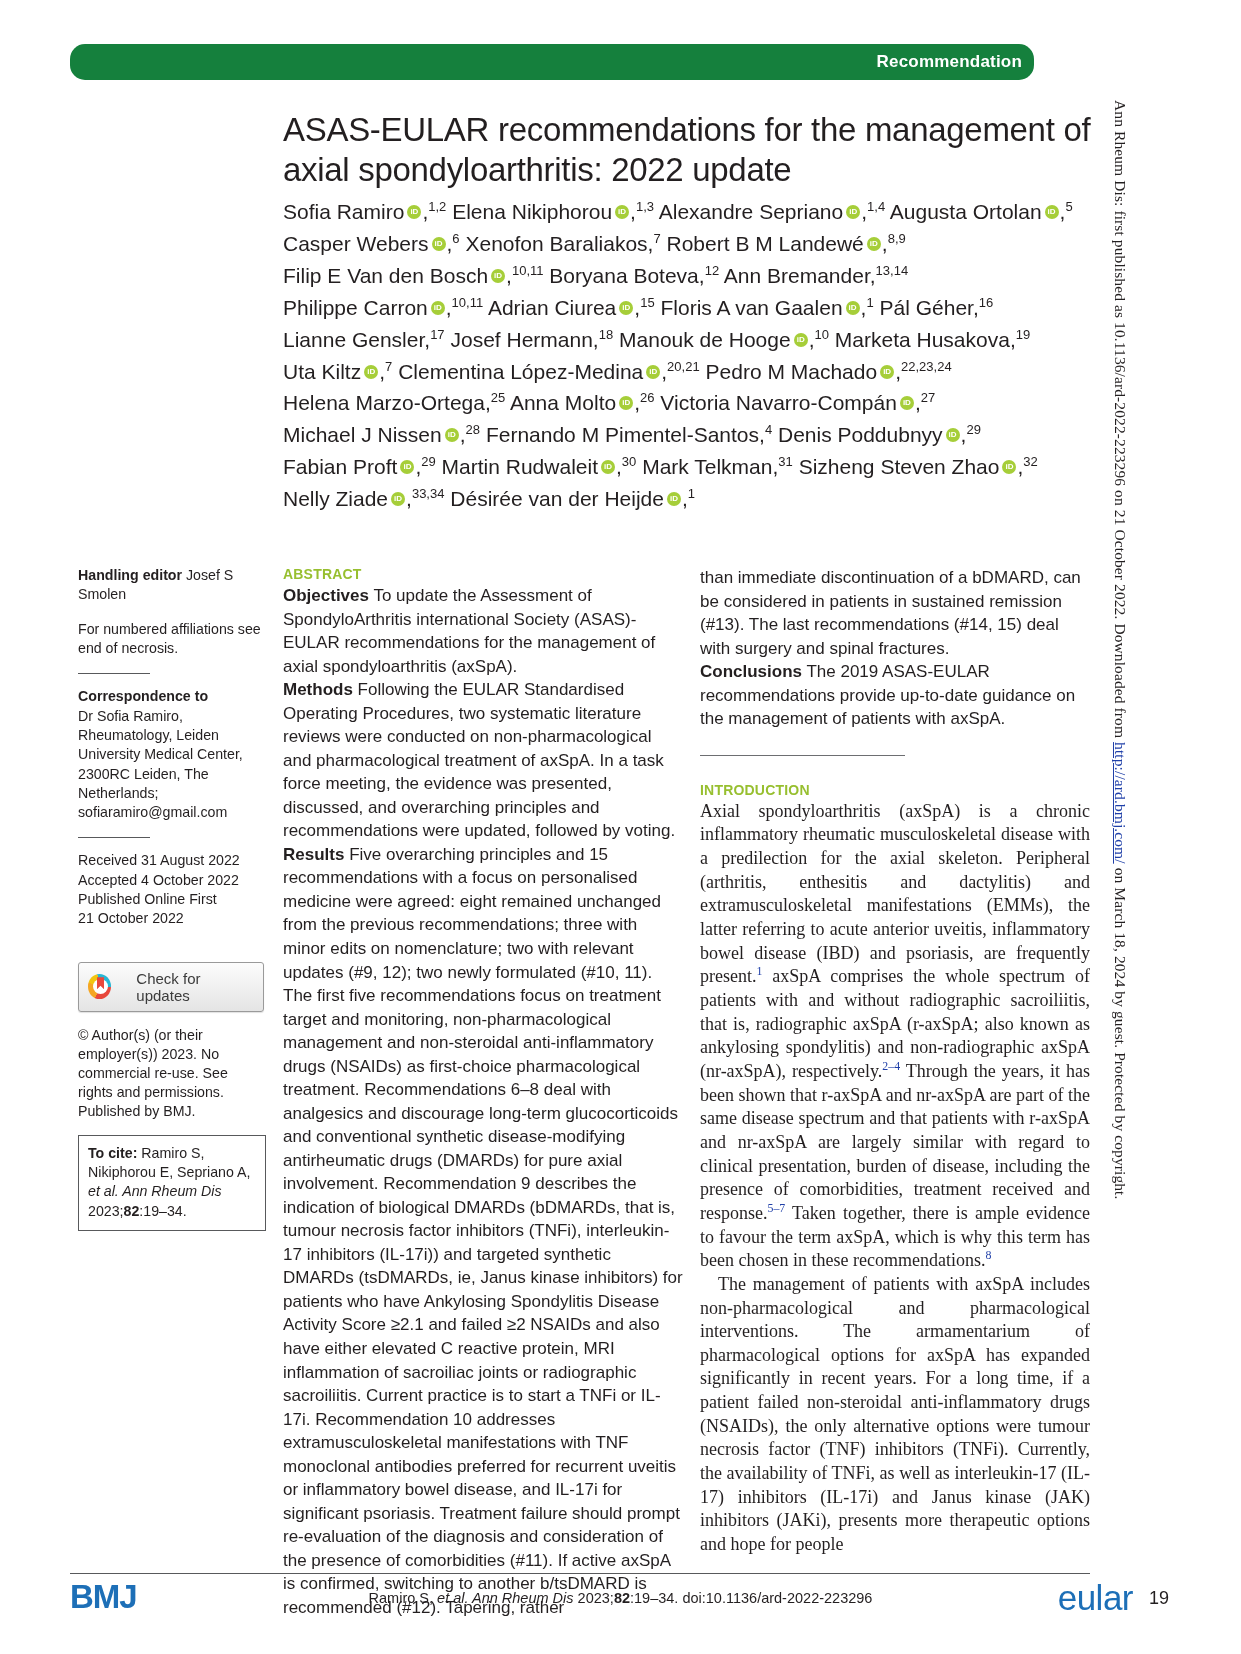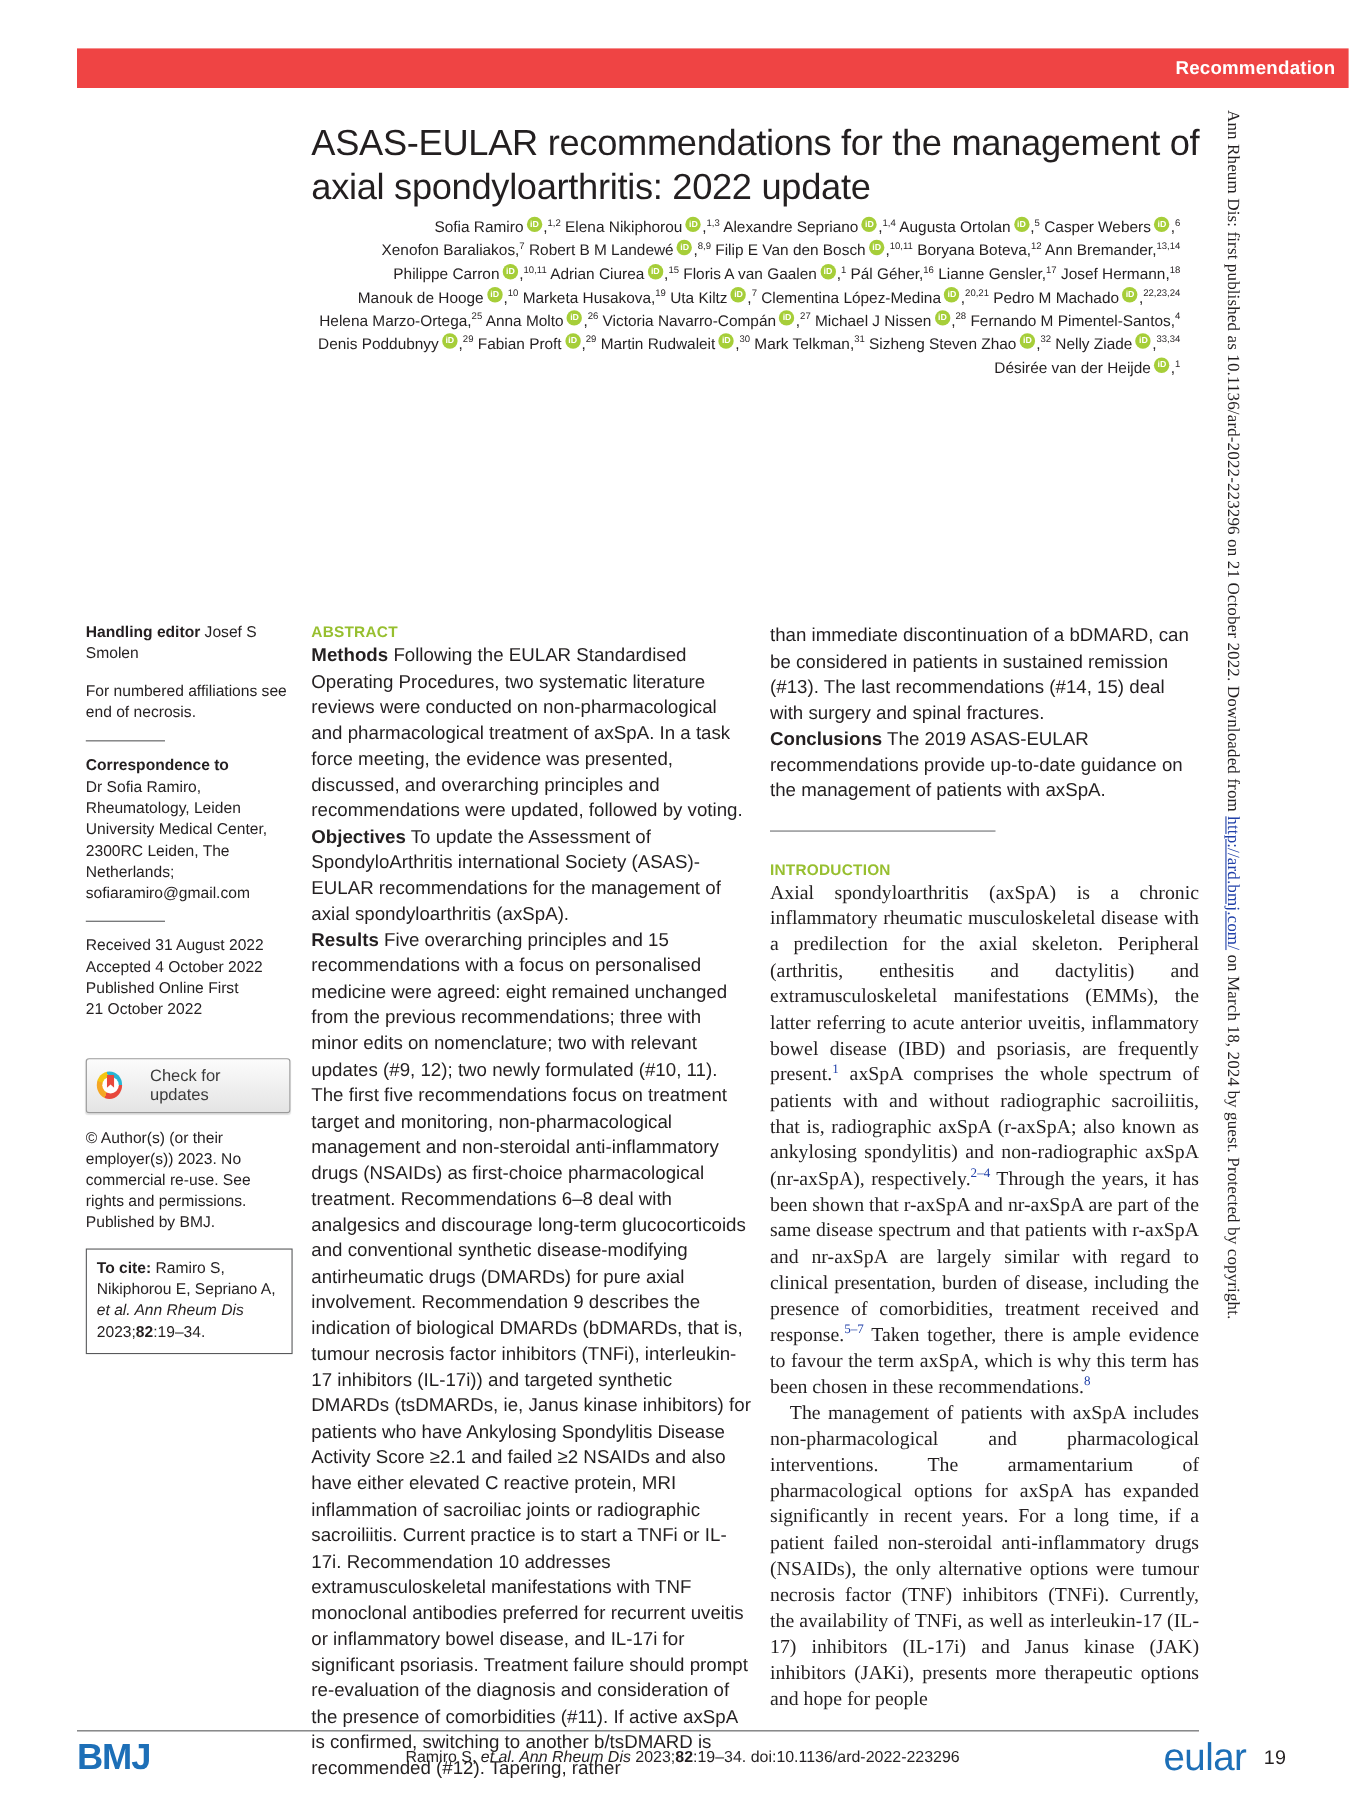--- a/index.html
+++ b/index.html
@@ -14,23 +14,24 @@
     font-family: "Liberation Sans", sans-serif;
     color: #231f20;
     overflow: hidden;
   }
 
   
   .banner {
     position: absolute;
     left: 70px;
     top: 44px;
-    width: 1156px;
+    width: 964px;
     height: 36px;
-    background: #ef4444;
+    background: #15803d;
+    border-radius: 15px;
   }
   .banner-label {
     position: absolute;
     right: 12px;
     top: 8px;
     color: #ffffff;
     font-size: 17px;
     font-weight: bold;
     letter-spacing: 0.2px;
   }
@@ -47,24 +48,23 @@
     color: #231f20;
     letter-spacing: -0.3px;
   }
 
   
   .authors {
     position: absolute;
     left: 283px;
     top: 196px;
     width: 790px;
-    font-size: 14px;
+    font-size: 21px;
     line-height: 1.52;
     color: #231f20;
-    text-align: right;
   }
   .authors .au { white-space: nowrap; }
   .orcid {
     display: inline-block;
     width: 14px;
     height: 14px;
     border-radius: 50%;
     background: #a6ce39;
     position: relative;
     vertical-align: 0px;
@@ -314,22 +314,22 @@
   <div class="copyright">© Author(s) (or their employer(s)) 2023. No commercial re-use. See rights and permissions. Published by BMJ.</div>
 
   <div class="cite-box">
     <b>To cite:</b><span> Ramiro S, Nikiphorou E, Sepriano A, </span><i>et al</i><i>. Ann Rheum Dis</i><span> 2023;</span><b>82</b><span>:19–34.</span>
   </div>
 </div>
 
 <div class="col col-mid">
   <div class="sec-head">ABSTRACT</div>
   <div class="abstract-body">
+    <p><b>Objectives</b><span>  To update the Assessment of SpondyloArthritis international Society (ASAS)-EULAR recommendations for the management of axial spondyloarthritis (axSpA).</span></p>
     <p><b>Methods</b><span>  Following the EULAR Standardised Operating Procedures, two systematic literature reviews were conducted on non-pharmacological and pharmacological treatment of axSpA. In a task force meeting, the evidence was presented, discussed, and overarching principles and recommendations were updated, followed by voting.</span></p>
-    <p><b>Objectives</b><span>  To update the Assessment of SpondyloArthritis international Society (ASAS)-EULAR recommendations for the management of axial spondyloarthritis (axSpA).</span></p>
     <p><b>Results</b><span>  Five overarching principles and 15 recommendations with a focus on personalised medicine were agreed: eight remained unchanged from the previous recommendations; three with minor edits on nomenclature; two with relevant updates (#9, 12); two newly formulated (#10, 11). The first five recommendations focus on treatment target and monitoring, non-pharmacological management and non-steroidal anti-inflammatory drugs (NSAIDs) as first-choice pharmacological treatment. Recommendations 6–8 deal with analgesics and discourage long-term glucocorticoids and conventional synthetic disease-modifying antirheumatic drugs (DMARDs) for pure axial involvement. Recommendation 9 describes the indication of biological DMARDs (bDMARDs, that is, tumour necrosis factor inhibitors (TNFi), interleukin-17 inhibitors (IL-17i)) and targeted synthetic DMARDs (tsDMARDs, ie, Janus kinase inhibitors) for patients who have Ankylosing Spondylitis Disease Activity Score ≥2.1 and failed ≥2 NSAIDs and also have either elevated C reactive protein, MRI inflammation of sacroiliac joints or radiographic sacroiliitis. Current practice is to start a TNFi or IL-17i. Recommendation 10 addresses extramusculoskeletal manifestations with TNF monoclonal antibodies preferred for recurrent uveitis or inflammatory bowel disease, and IL-17i for significant psoriasis. Treatment failure should prompt re-evaluation of the diagnosis and consideration of the presence of comorbidities (#11). If active axSpA is confirmed, switching to another b/tsDMARD is recommended (#12). Tapering, rather</span></p>
   </div>
 </div>
 
 <div class="col col-right">
   <div class="abstract-body">
     <p><span id="results-tail">than immediate discontinuation of a bDMARD, can be considered in patients in sustained remission (#13). The last recommendations (#14, 15) deal with surgery and spinal fractures.</span></p>
     <p><b>Conclusions</b><span>  The 2019 ASAS-EULAR recommendations provide up-to-date guidance on the management of patients with axSpA.</span></p>
   </div>
 

